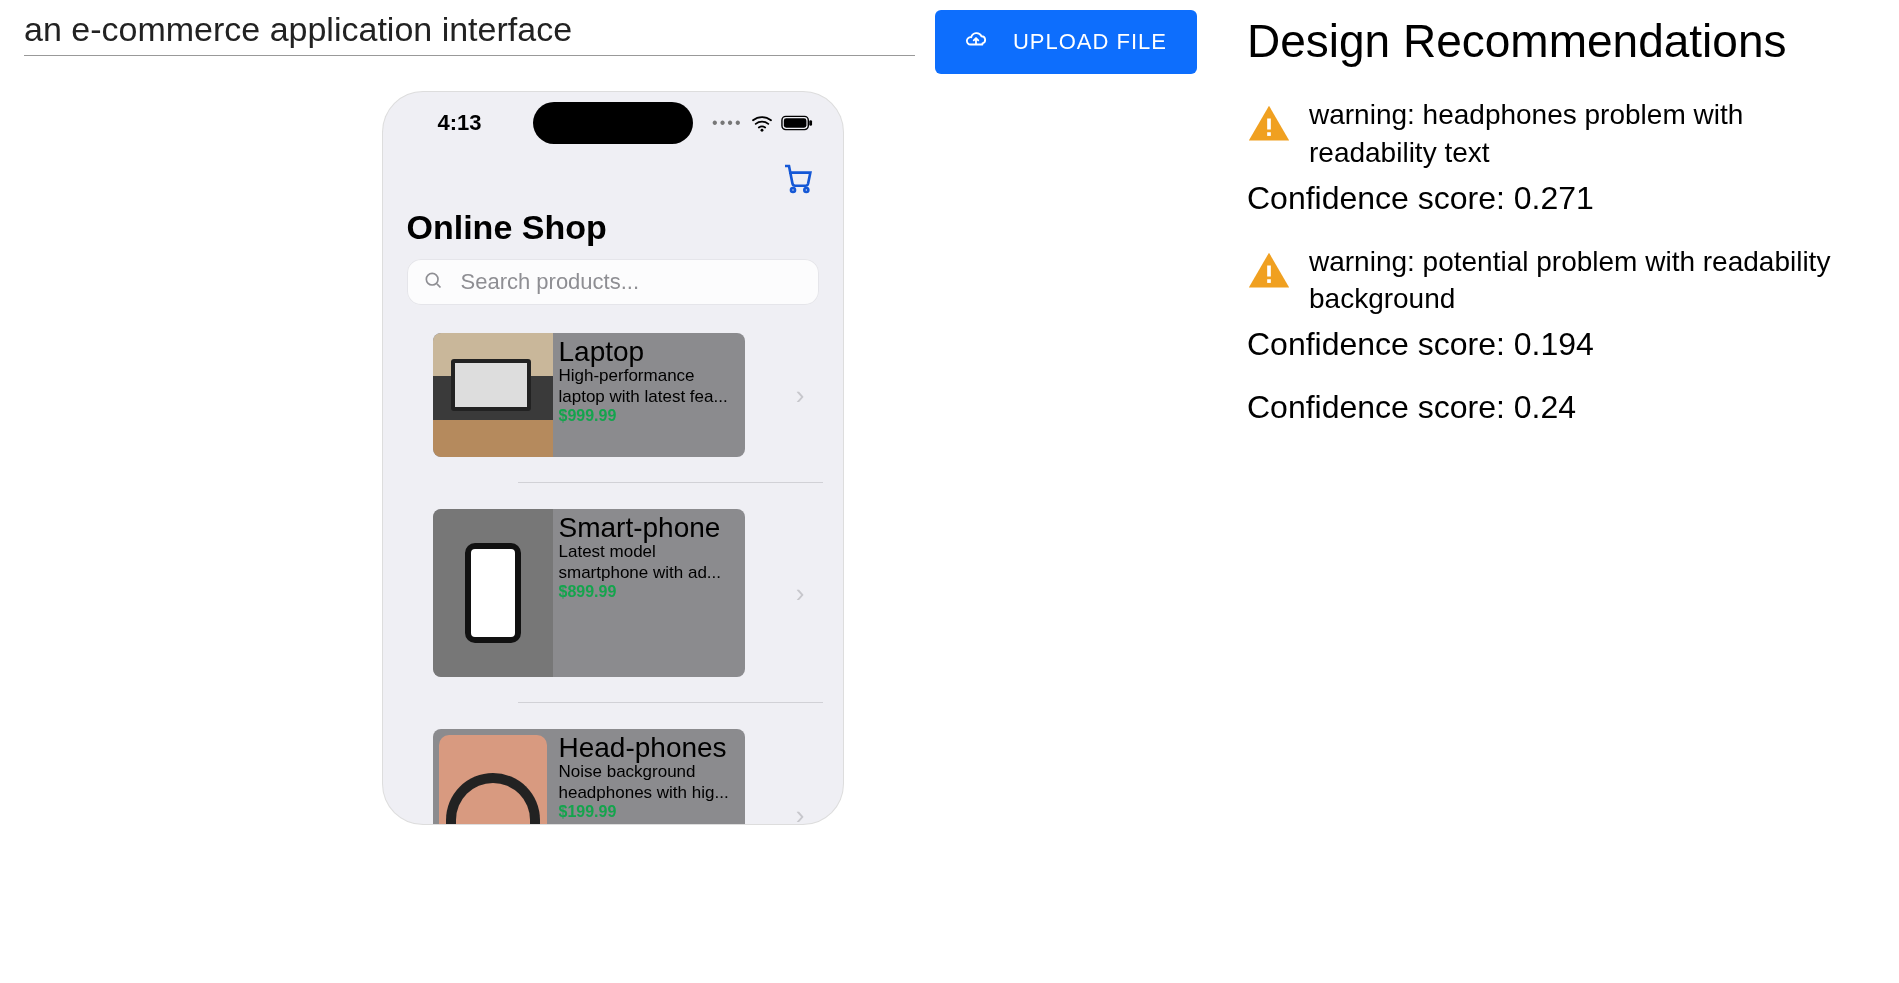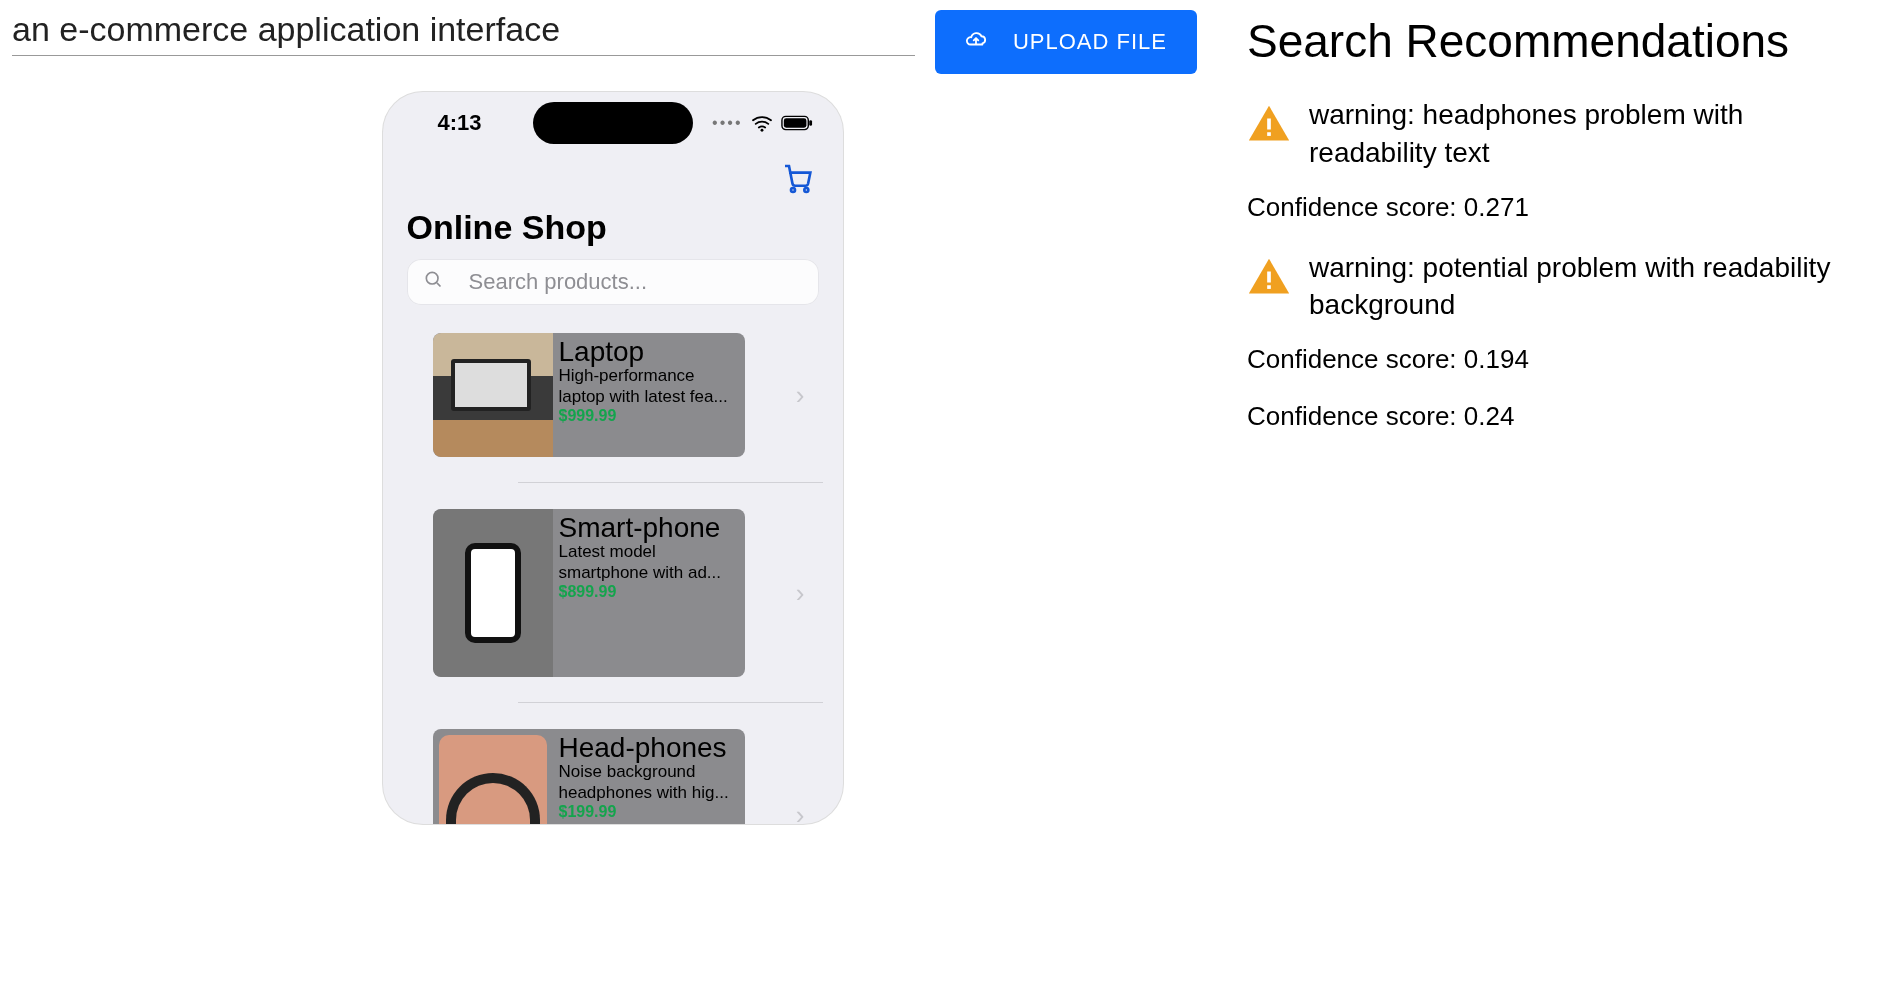--- a/index.html
+++ b/index.html
@@ -20,20 +20,21 @@
   .top-row {
     display: flex;
     align-items: flex-start;
     gap: 20px;
     padding: 0 0 0 12px;
   }
   .prompt-input-wrap {
     flex: 1;
     border-bottom: 1px solid #999;
     padding-bottom: 6px;
+    margin-left: 12px;
   }
   .prompt-input {
     width: 100%;
     border: none;
     outline: none;
     font-size: 34px;
     font-weight: 400;
     color: #222;
     background: transparent;
   }
@@ -102,21 +103,22 @@
     font-weight: 700;
     padding: 10px 24px 12px 24px;
   }
 
   .search-wrap {
     margin: 0 24px;
     background: #fcfcfd;
     border-radius: 14px;
     padding: 10px 16px;
     display: flex;
-    gap: 26px;
+    align-items: center;
+    gap: 18px;
     box-shadow: 0 0 0 1px #e5e5ea inset;
   }
   .search-wrap svg { width: 20px; height: 20px; stroke: #8e8e93; fill: none; stroke-width: 2; }
   .search-input {
     border: none;
     outline: none;
     background: transparent;
     font-size: 22px;
     color: #333;
     width: 100%;
@@ -227,21 +229,21 @@
     display: flex;
     align-items: flex-start;
     gap: 18px;
   }
   .warn-icon {
     width: 44px; height: 44px; flex-shrink: 0;
     margin-top: 6px;
   }
   .warn-icon svg { width: 44px; height: 44px; }
   .rec-text { font-size: 28px; line-height: 1.35; }
-  .rec-score { font-size: 26px; margin-top: 20px; }
+  .rec-score { font-size: 32px; margin-top: 8px; }
 </style>
 </head>
 <body>
 
 <div class="left-panel">
   <div class="top-row">
     <div class="prompt-input-wrap">
       <input class="prompt-input" type="text" value="an e-commerce application interface" style="">
     </div>
     <button class="upload-btn">
@@ -336,21 +338,21 @@
           </div>
           <div class="chevron">›</div>
         </div>
 
       </div>
     </div>
   </div>
 </div>
 
 <div class="right-panel">
-  <h1 class="rec-title">Search Recommendations</h1>
+  <h1 class="rec-title">Design Recommendations</h1>
 
   <div class="rec-item">
     <div class="rec-head">
       <span class="warn-icon">
         <svg viewBox="0 0 24 24">
             <path d="M12 2 1 21h22L12 2z" fill="#f0a020"></path>
             <rect x="11" y="9" width="2" height="6" fill="#fff"></rect>
             <rect x="11" y="16.5" width="2" height="2" fill="#fff"></rect>
           </svg>
       </span>

